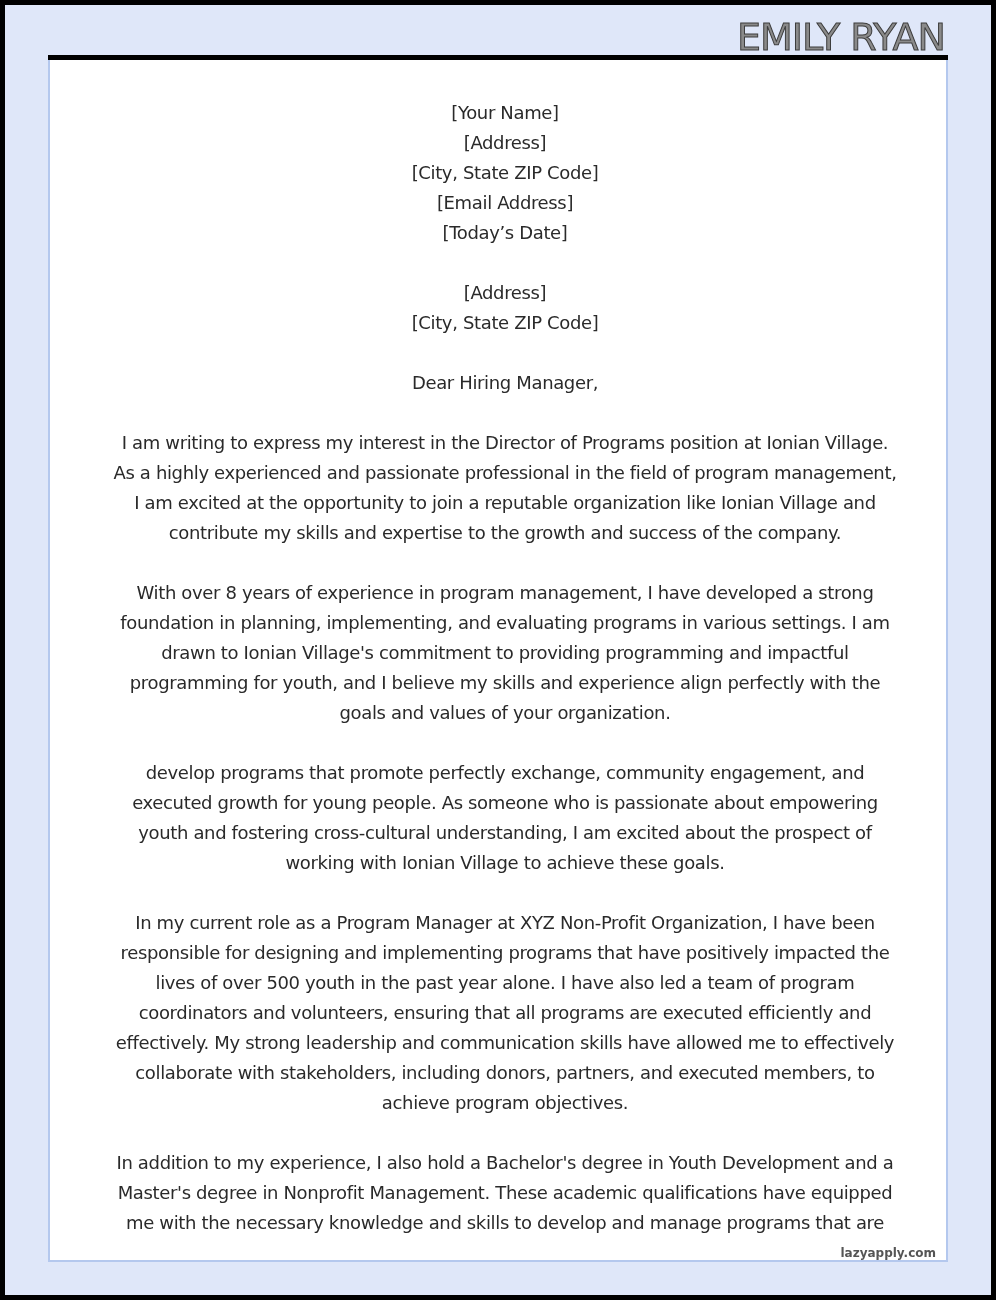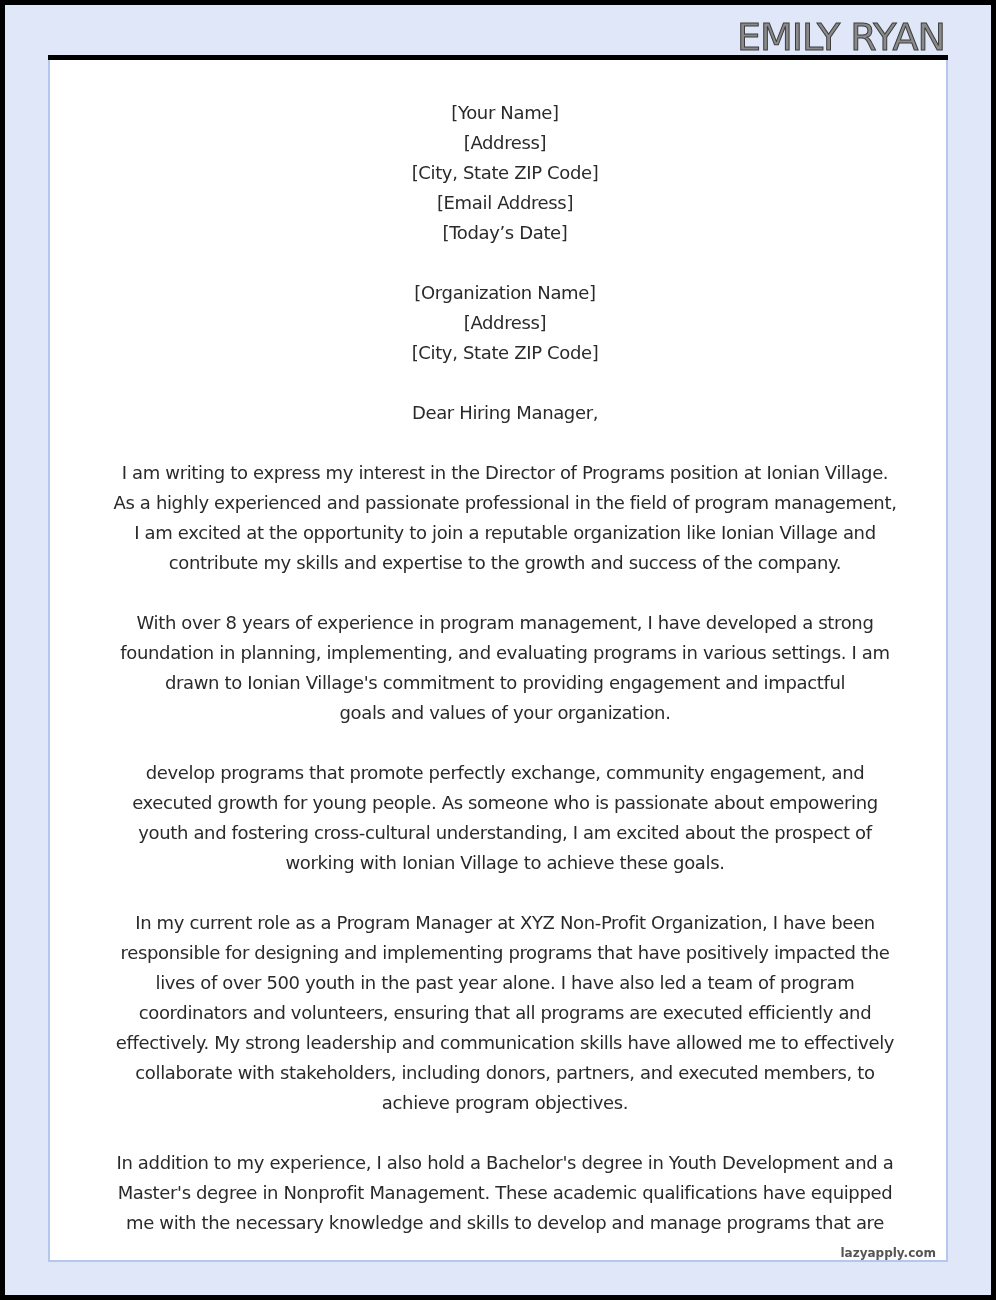--- a/index.html
+++ b/index.html
@@ -58,40 +58,40 @@
   <div class="letter">
     <div>
       <span class="line">[Your Name]</span>
       <span class="line">[Address]</span>
       <span class="line">[City, State ZIP Code]</span>
       <span class="line">[Email Address]</span>
       <span class="line">[Today’s Date]</span>
     </div>
     <span class="gap"></span>
     <div>
-      <span class="line">[Organization Name]</span>
       <span class="line">[Address]</span>
       <span class="line">[City, State ZIP Code]</span>
     </div>
     <span class="gap"></span>
     <span class="line">Dear Hiring Manager,</span>
     <span class="gap"></span>
 
     <div>
       <span class="line">I am writing to express my interest in the Director of Programs position at Ionian Village.</span>
       <span class="line">As a highly experienced and passionate professional in the field of program management,</span>
       <span class="line">I am excited at the opportunity to join a reputable organization like Ionian Village and</span>
       <span class="line">contribute my skills and expertise to the growth and success of the company.</span>
     </div>
     <span class="gap"></span>
 
     <div>
       <span class="line">With over 8 years of experience in program management, I have developed a strong</span>
       <span class="line">foundation in planning, implementing, and evaluating programs in various settings. I am</span>
-      <span class="line">drawn to Ionian Village's commitment to providing engagement and impactful</span>
+      <span class="line">drawn to Ionian Village's commitment to providing programming and impactful</span>
+      <span class="line">programming for youth, and I believe my skills and experience align perfectly with the</span>
       <span class="line">goals and values of your organization.</span>
     </div>
     <span class="gap"></span>
 
     <div>
       <span class="line">develop programs that promote perfectly exchange, community engagement, and</span>
       <span class="line">executed growth for young people. As someone who is passionate about empowering</span>
       <span class="line">youth and fostering cross-cultural understanding, I am excited about the prospect of</span>
       <span class="line">working with Ionian Village to achieve these goals.</span>
     </div>

